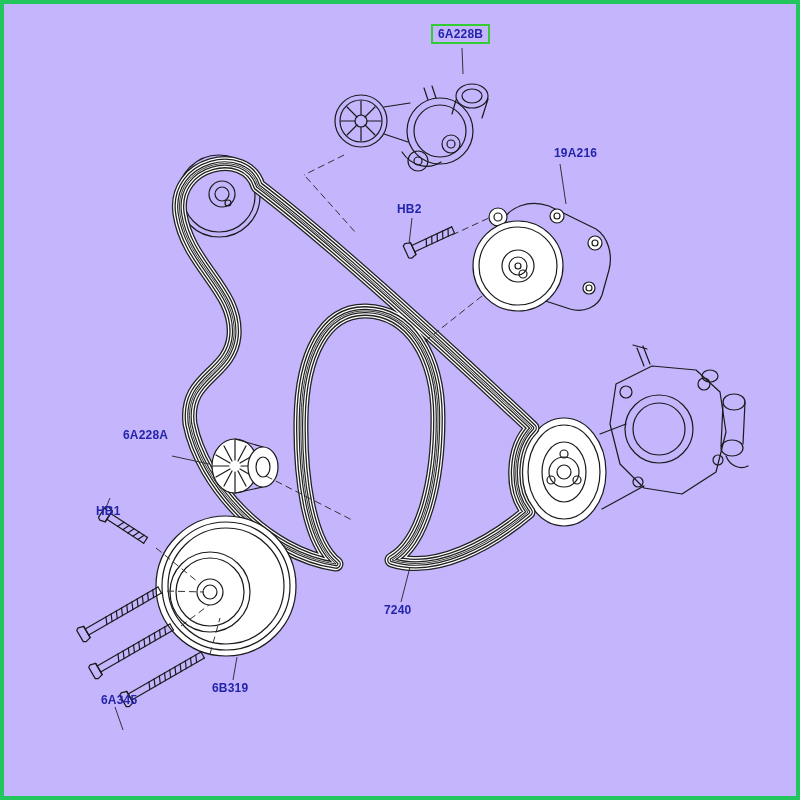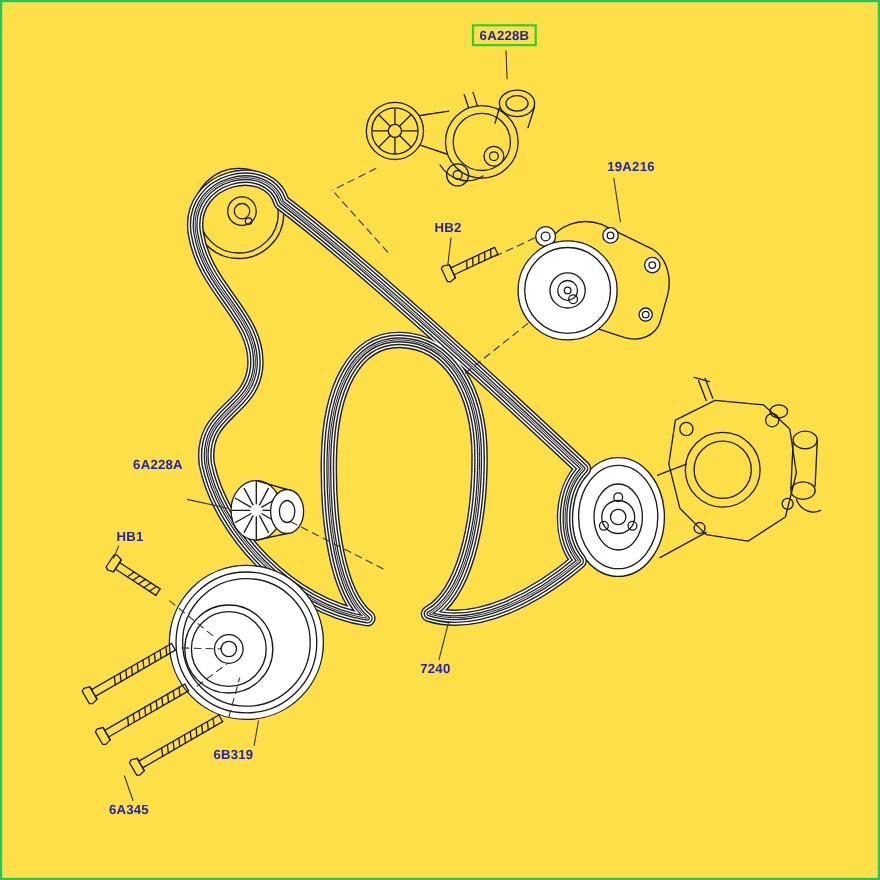--- a/index.html
+++ b/index.html
@@ -1,18 +1,18 @@
 <!DOCTYPE html>
 <html><head>
 <meta charset="utf-8">
 <style>
   html,body{margin:0;padding:0;background:#fff;}
   .stage{
-    position:relative;width:800px;height:800px;background:#fde047;
-    border:2px solid #22c55e;box-sizing:border-box;overflow:hidden;
+    position:relative;width:800px;height:800px;background:#c4b5fd;
+    border:4px solid #22c55e;box-sizing:border-box;overflow:hidden;
     font-family:"Liberation Sans", sans-serif;
   }
   svg{position:absolute;left:0;top:0;}
   .art{stroke:#1a1a1a;stroke-width:1.2;fill:none;stroke-linecap:round;stroke-linejoin:round;}
   .wfill{fill:#ffffff;}
   .dash{stroke:#333;stroke-width:1;stroke-dasharray:7 4;fill:none;}
   .leader{stroke:#333;stroke-width:1;fill:none;}
   
   .b1{stroke:#222;stroke-width:15;fill:none;stroke-linejoin:round;}
   .b2{stroke:#fff;stroke-width:12.4;fill:none;stroke-linejoin:round;}
@@ -22,25 +22,25 @@
   .b6{stroke:#fff;stroke-width:2.2;fill:none;stroke-linejoin:round;}
   .b7{stroke:#222;stroke-width:0.9;fill:none;stroke-linejoin:round;}
   .plabel{
     position:absolute;color:#2424aa;font-size:12px;font-weight:bold;
     letter-spacing:0.2px;white-space:nowrap;cursor:pointer;
   }
   .green{border:2px solid #33cc33;padding:1px 5px;}
   .lb-a{left:427px;top:20px;}
   .lb-b{left:550px;top:142px;}
   .lb-c{left:393px;top:198px;}
-  .lb-d{left:119px;top:413px;}
-  .lb-e{left:92px;top:479px;margin-left:12px;}
+  .lb-d{left:119px;top:424px;}
+  .lb-e{left:92px;top:500px;}
   .lb-f{left:380px;top:599px;}
-  .lb-g{left:192px;top:677px;}
-  .lb-h{left:97px;top:727px;}
+  .lb-g{left:208px;top:677px;}
+  .lb-h{left:97px;top:689px;}
 </style>
 </head>
 <body>
 
 <div class="stage">
 
 <svg width="800" height="800" viewBox="0 0 800 800">
   <defs>
     <path id="beltpath" d="M 176,210 C 168,158 242,142 254,182 C 330,240 462,362 528,424 C 508,444 506,486 524,508 C 486,540 432,570 388,556 C 420,538 434,476 434,414 C 434,352 406,308 362,307 C 320,306 298,352 297,415 C 296,470 304,538 332,560 C 262,550 198,480 186,420 C 180,372 226,372 230,332 C 234,286 184,262 176,210 Z"></path>
     <g id="bolt-s">

